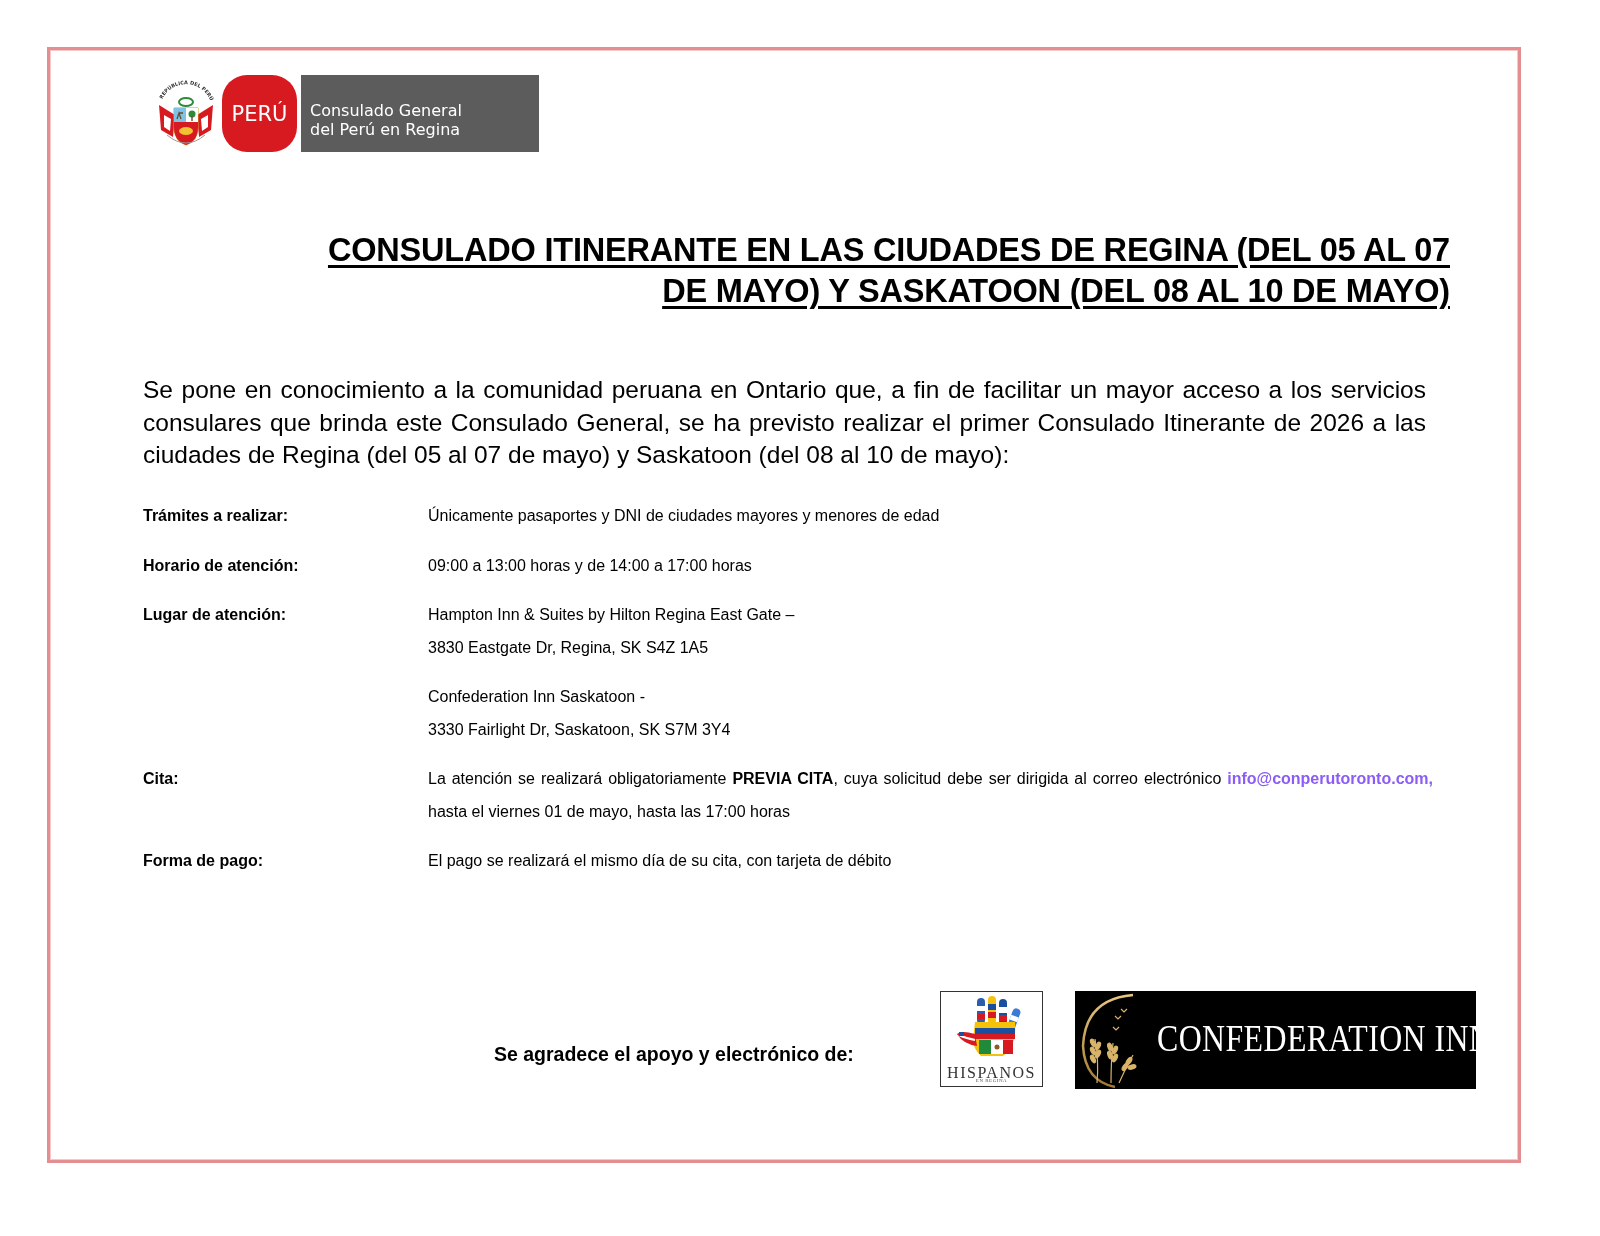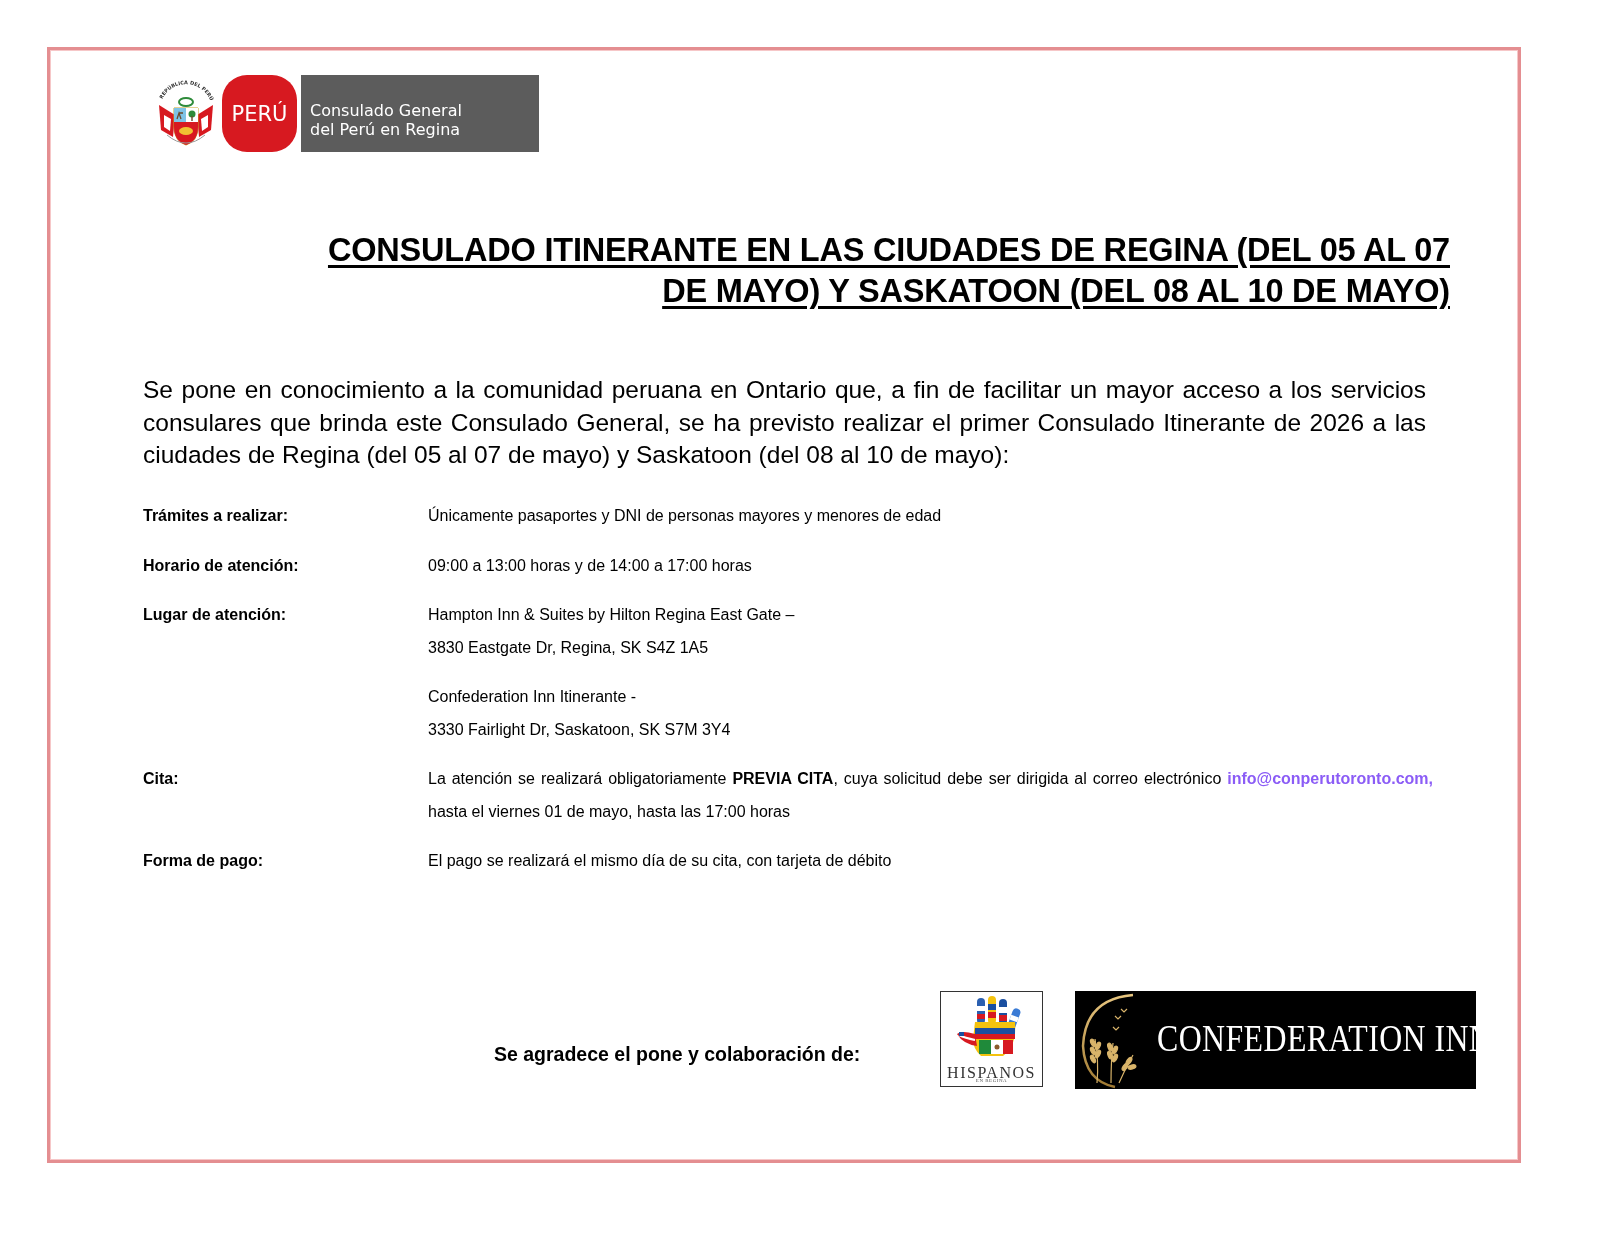--- a/index.html
+++ b/index.html
@@ -249,50 +249,50 @@
 <div class="title">
   <span>CONSULADO ITINERANTE EN LAS CIUDADES DE REGINA (DEL 05 AL 07</span>
   <span>DE MAYO) Y SASKATOON (DEL 08 AL 10 DE MAYO)</span>
 </div>
 
 <div class="intro">Se pone en conocimiento a la comunidad peruana en Ontario que, a fin de facilitar un mayor acceso a los servicios consulares que brinda este Consulado General, se ha previsto realizar el primer Consulado Itinerante de 2026 a las ciudades de Regina (del 05 al 07 de mayo) y Saskatoon (del 08 al 10 de mayo):</div>
 
 <div class="info">
   <div class="row">
     <div class="label">Trámites a realizar:</div>
-    <div class="value">Únicamente pasaportes y DNI de personas mayores y menores de edad</div>
+    <div class="value">Únicamente pasaportes y DNI de ciudades mayores y menores de edad</div>
   </div>
   <div class="row">
     <div class="label">Horario de atención:</div>
     <div class="value">09:00 a 13:00 horas y de 14:00 a 17:00 horas</div>
   </div>
   <div class="row">
     <div class="label">Lugar de atención:</div>
     <div class="value">
       <p>
         <span>Hampton Inn &amp; Suites by Hilton Regina East Gate –</span><br>
         <span>3830 Eastgate Dr, Regina, SK S4Z 1A5</span>
       </p>
       <p>
-        <span>Confederation Inn Itinerante -</span><br>
+        <span>Confederation Inn Saskatoon -</span><br>
         <span>3330 Fairlight Dr, Saskatoon, SK S7M 3Y4</span>
       </p>
     </div>
   </div>
   <div class="row">
     <div class="label">Cita:</div>
     <div class="value cita-value"><span>La atención se realizará obligatoriamente </span><b>PREVIA CITA</b><span>, cuya solicitud debe ser dirigida al correo electrónico </span><a class="email">info@conperutoronto.com,</a><span> hasta el viernes 01 de mayo, hasta las 17:00 horas</span></div>
   </div>
   <div class="row">
     <div class="label">Forma de pago:</div>
     <div class="value">El pago se realizará el mismo día de su cita, con tarjeta de débito</div>
   </div>
 </div>
 
-<div class="thanks">Se agradece el pone y colaboración de:</div>
+<div class="thanks">Se agradece el apoyo y electrónico de:</div>
 
 <div class="hispanos">
   <svg class="hand" viewBox="0 0 80 70">
 
     <rect x="24" y="4" width="8" height="26" rx="4" fill="#2a5fb0"></rect>
     <rect x="24" y="12" width="8" height="5" fill="#fff"></rect>
     <rect x="24" y="20" width="8" height="5" fill="#d71920"></rect>
     <rect x="35" y="2" width="8" height="28" rx="4" fill="#f4c20d"></rect>
     <rect x="35" y="10" width="8" height="6" fill="#1a4fa0"></rect>
     <rect x="35" y="18" width="8" height="6" fill="#d71920"></rect>

